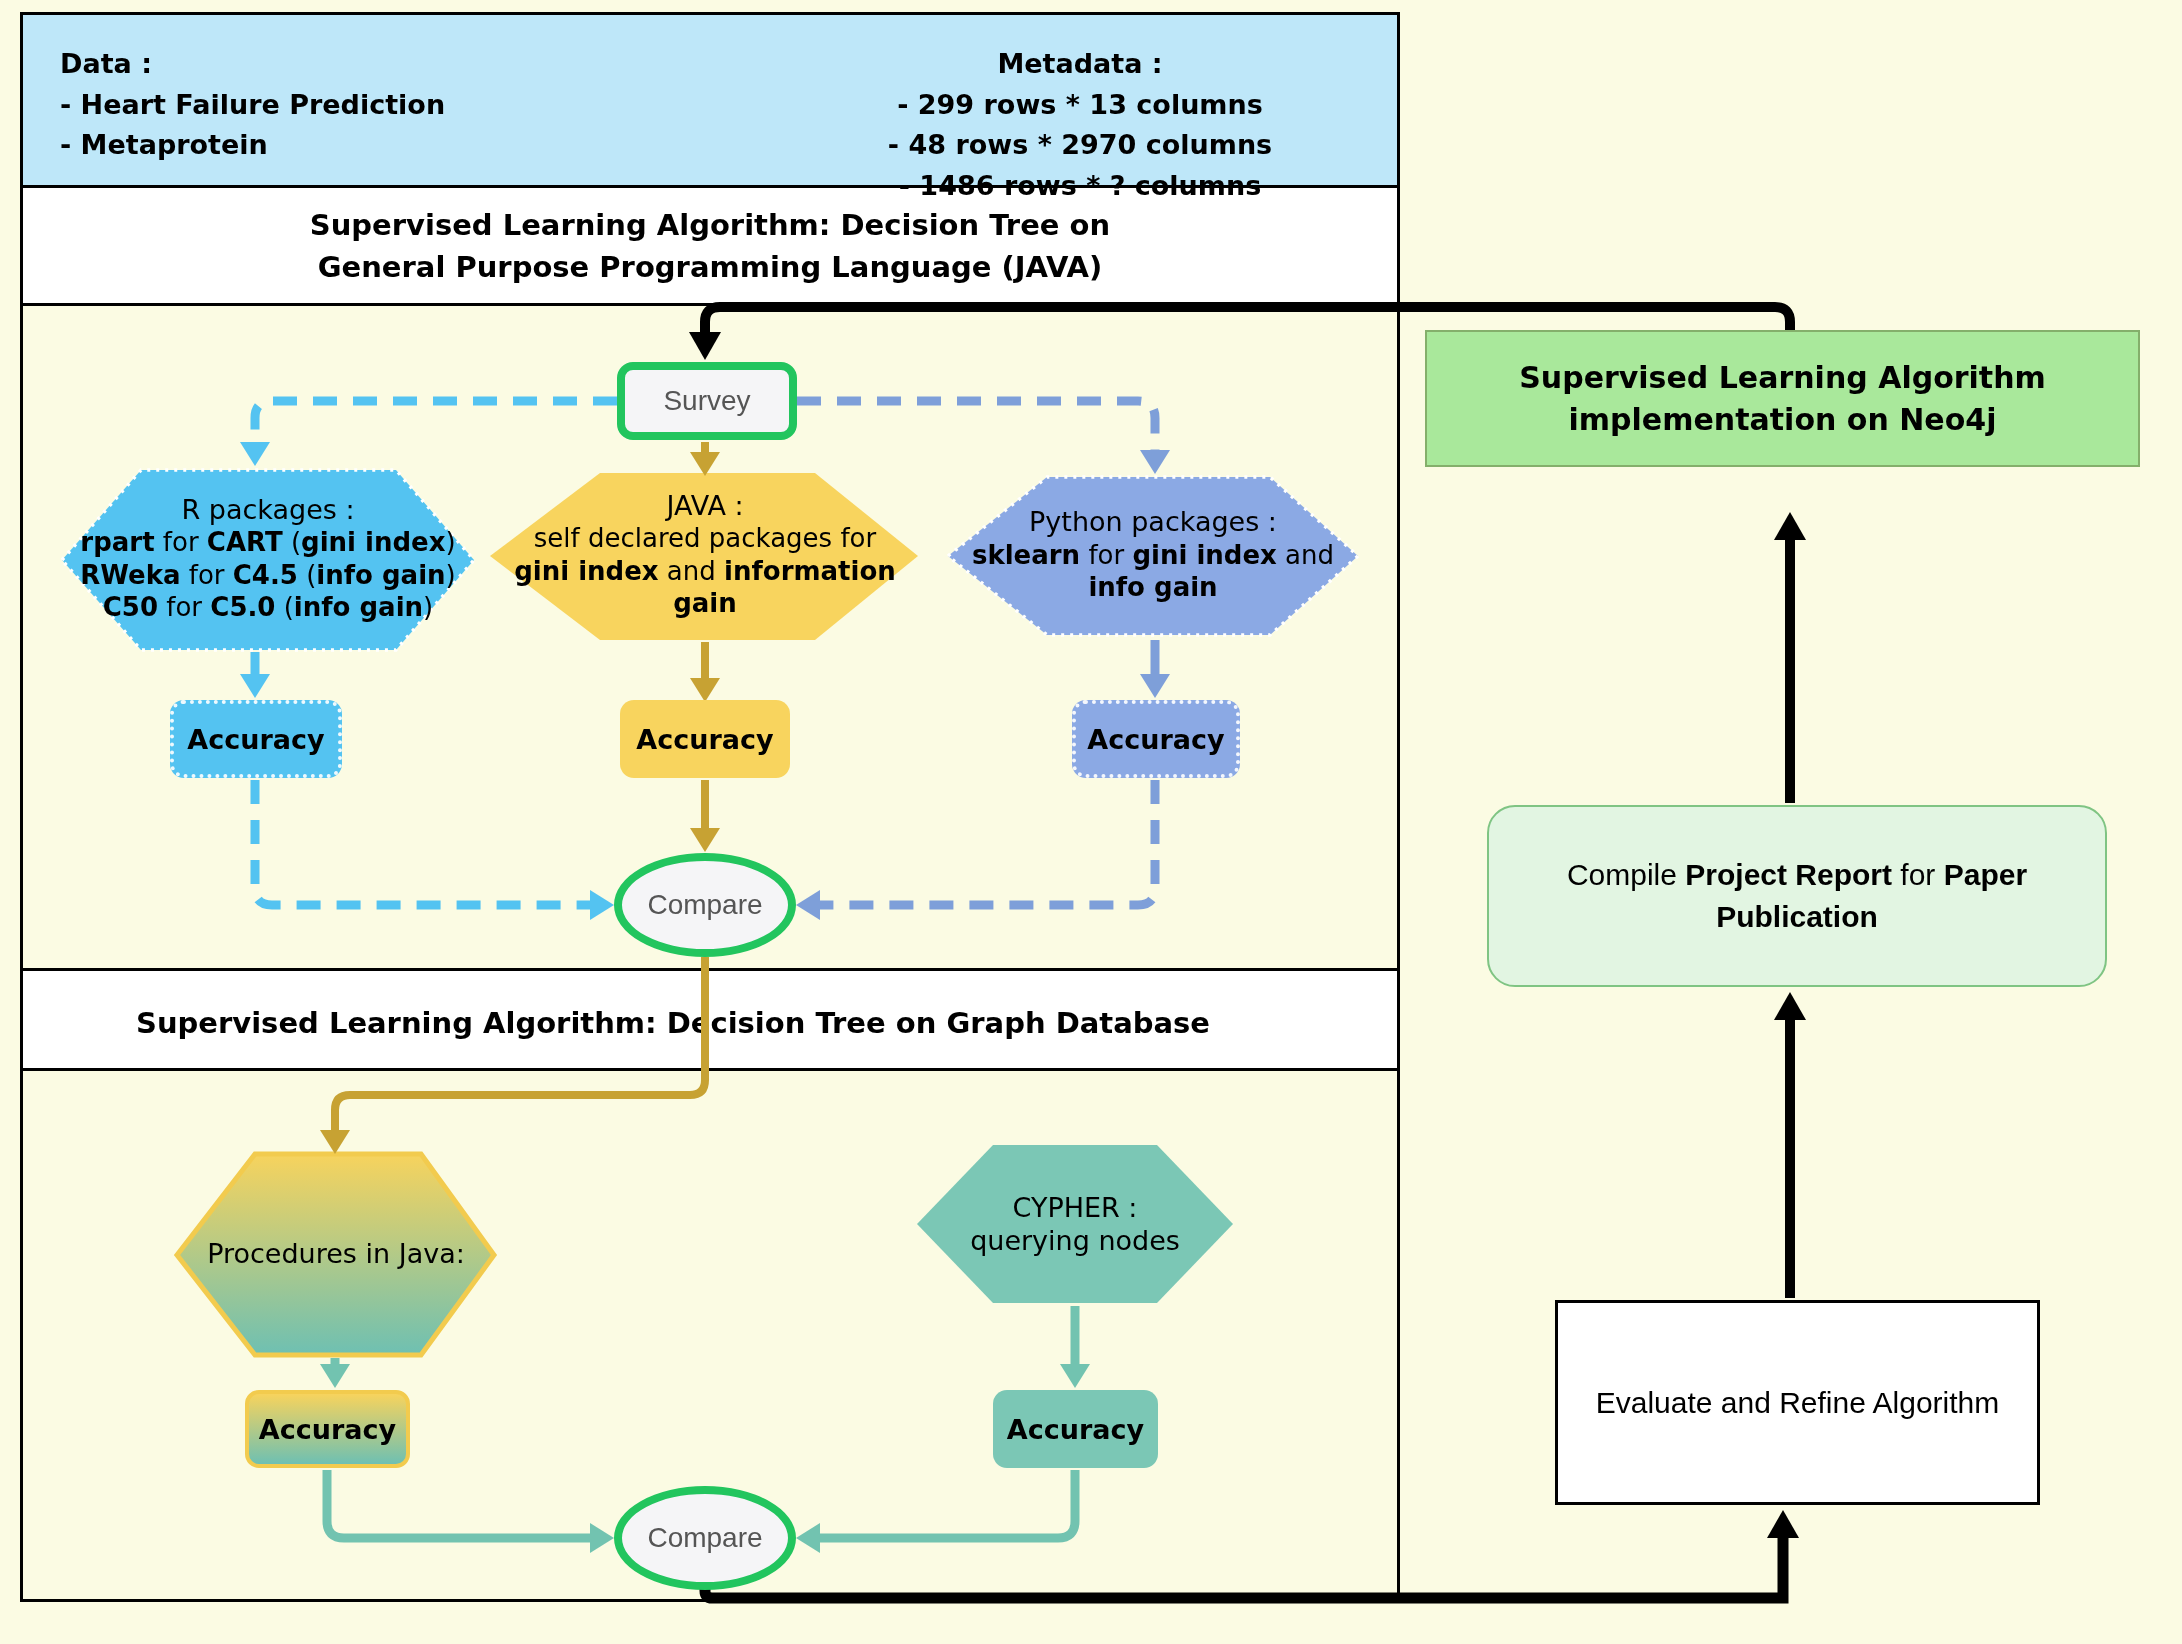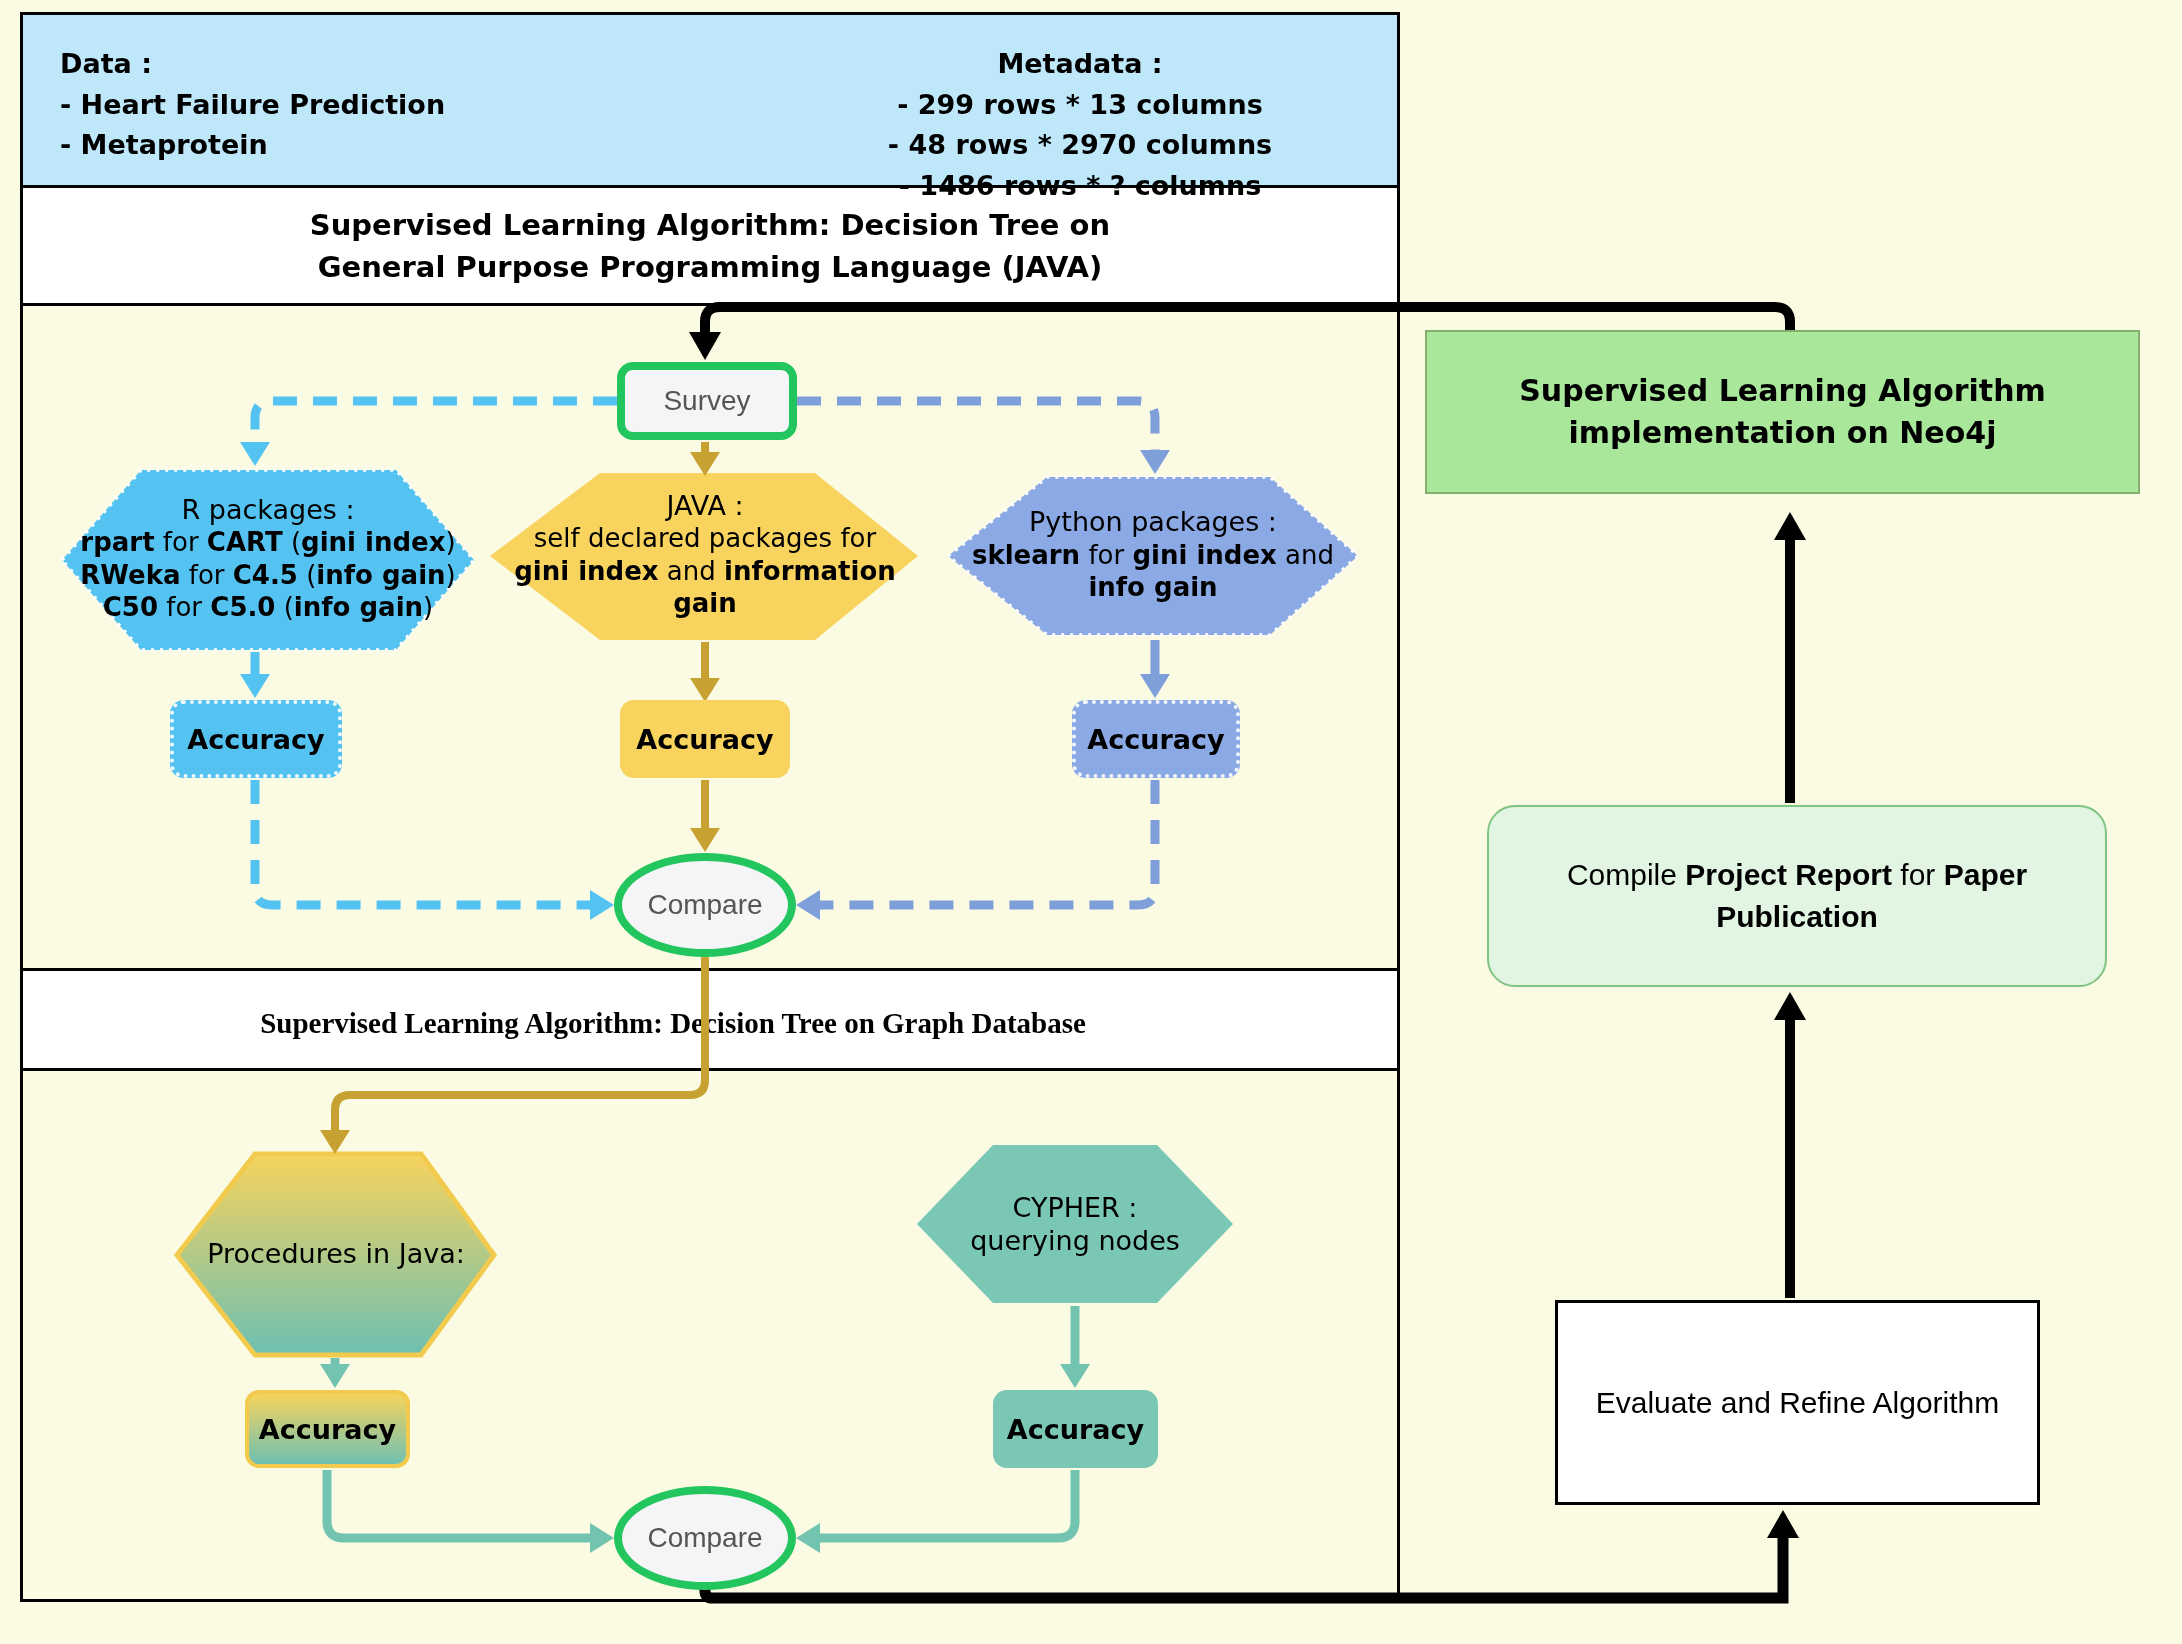--- a/index.html
+++ b/index.html
@@ -13,21 +13,21 @@
   #blue-box{top:15px;height:170px;background:#BEE7F9;}
   #band1{top:188px;height:115px;}
   #band2{top:971px;height:97px;}
   .divider{left:20px;width:1380px;height:3px;background:#000;}
   
   .datacol{font-weight:bold;font-size:27px;color:#000;line-height:1.5;margin-top:12px;}
   #data-left{left:60px;top:32px;width:640px;text-align:left;}
   #data-right{left:800px;top:32px;width:560px;text-align:center;}
   .sec-title{font-weight:bold;font-size:29px;color:#000;text-align:center;line-height:1.45;}
   #title1{left:23px;top:204px;width:1374px;}
-  #title2{left:30px;top:996px;width:1286px;font-family:Liberation Serif, serif;}
+  #title2{left:30px;top:996px;width:1286px;}
   
   .node{display:flex;align-items:center;justify-content:center;text-align:center;}
   .pill{background:#F5F5F7;border:8px solid #22c55e;color:#555;font-size:28px;
         font-family:"Liberation Sans",sans-serif;}
   #survey{left:617px;top:362px;width:180px;height:78px;border-radius:16px;}
   .ellipse{border-radius:50%;}
   #compare-top{left:614px;top:853px;width:182px;height:104px;}
   #compare-bottom{left:614px;top:1486px;width:182px;height:104px;}
   .acc{font-weight:bold;font-size:27px;color:#000;border-radius:14px;}
   #acc-r{left:170px;top:700px;width:172px;height:78px;background:#54C3F1;border:4px dotted rgba(255,255,255,.9);}
@@ -41,21 +41,21 @@
            display:flex;flex-direction:column;align-items:center;justify-content:center;}
   .hextext .t{font-weight:normal;font-size:27px;}
   .hextext span{font-weight:normal;} .hextext b{font-weight:bold;}
   #r-text{left:62px;top:466px;width:412px;height:184px;}
   #java-text{left:495px;top:468px;width:420px;height:172px;}
   #python-text{left:950px;top:472px;width:406px;height:164px;}
   #proc-text{left:177px;top:1154px;width:318px;height:200px;}
   #cypher-text{left:917px;top:1145px;width:316px;height:158px;}
   .bodywrap{width:92%;}
   
-  #neo4j-box{left:1425px;top:330px;width:715px;height:164px;background:#A9E89B;
+  #neo4j-box{left:1425px;top:330px;width:715px;height:137px;background:#A9E89B;
              border:2px solid #84AF6B;font-weight:bold;font-size:30px;line-height:1.4;}
   #compile-box{left:1487px;top:805px;width:620px;height:182px;background:#E2F5E2;
                border:2.5px solid #7FC483;border-radius:28px;font-size:30px;line-height:1.4;
                font-family:"Liberation Sans",sans-serif;}
   #compile-box b{font-weight:bold;}
   #evaluate-box{left:1555px;top:1300px;width:485px;height:205px;background:#fff;
                 border:3px solid #000;font-size:30px;font-family:"Liberation Sans",sans-serif;}
   svg.wires{position:absolute;left:0;top:0;}
 </style>
 </head>

